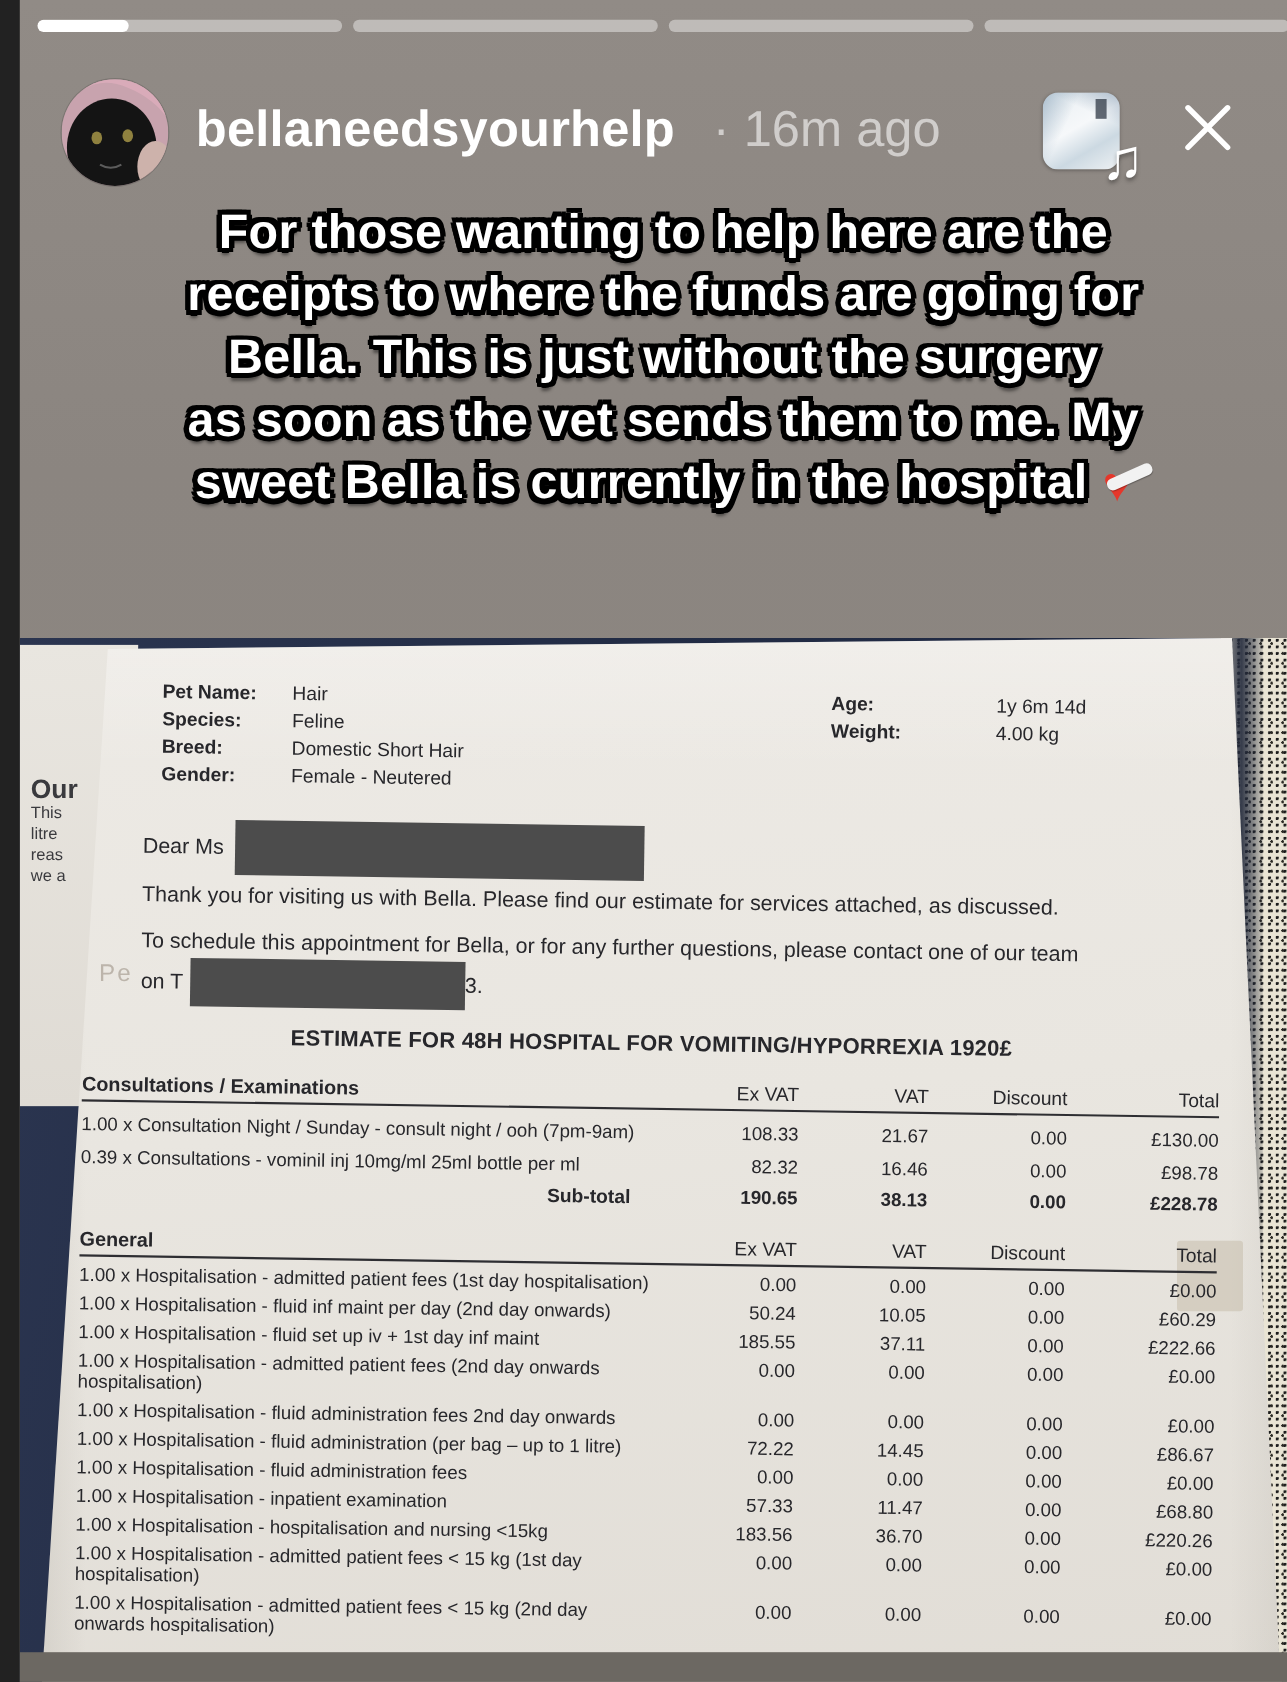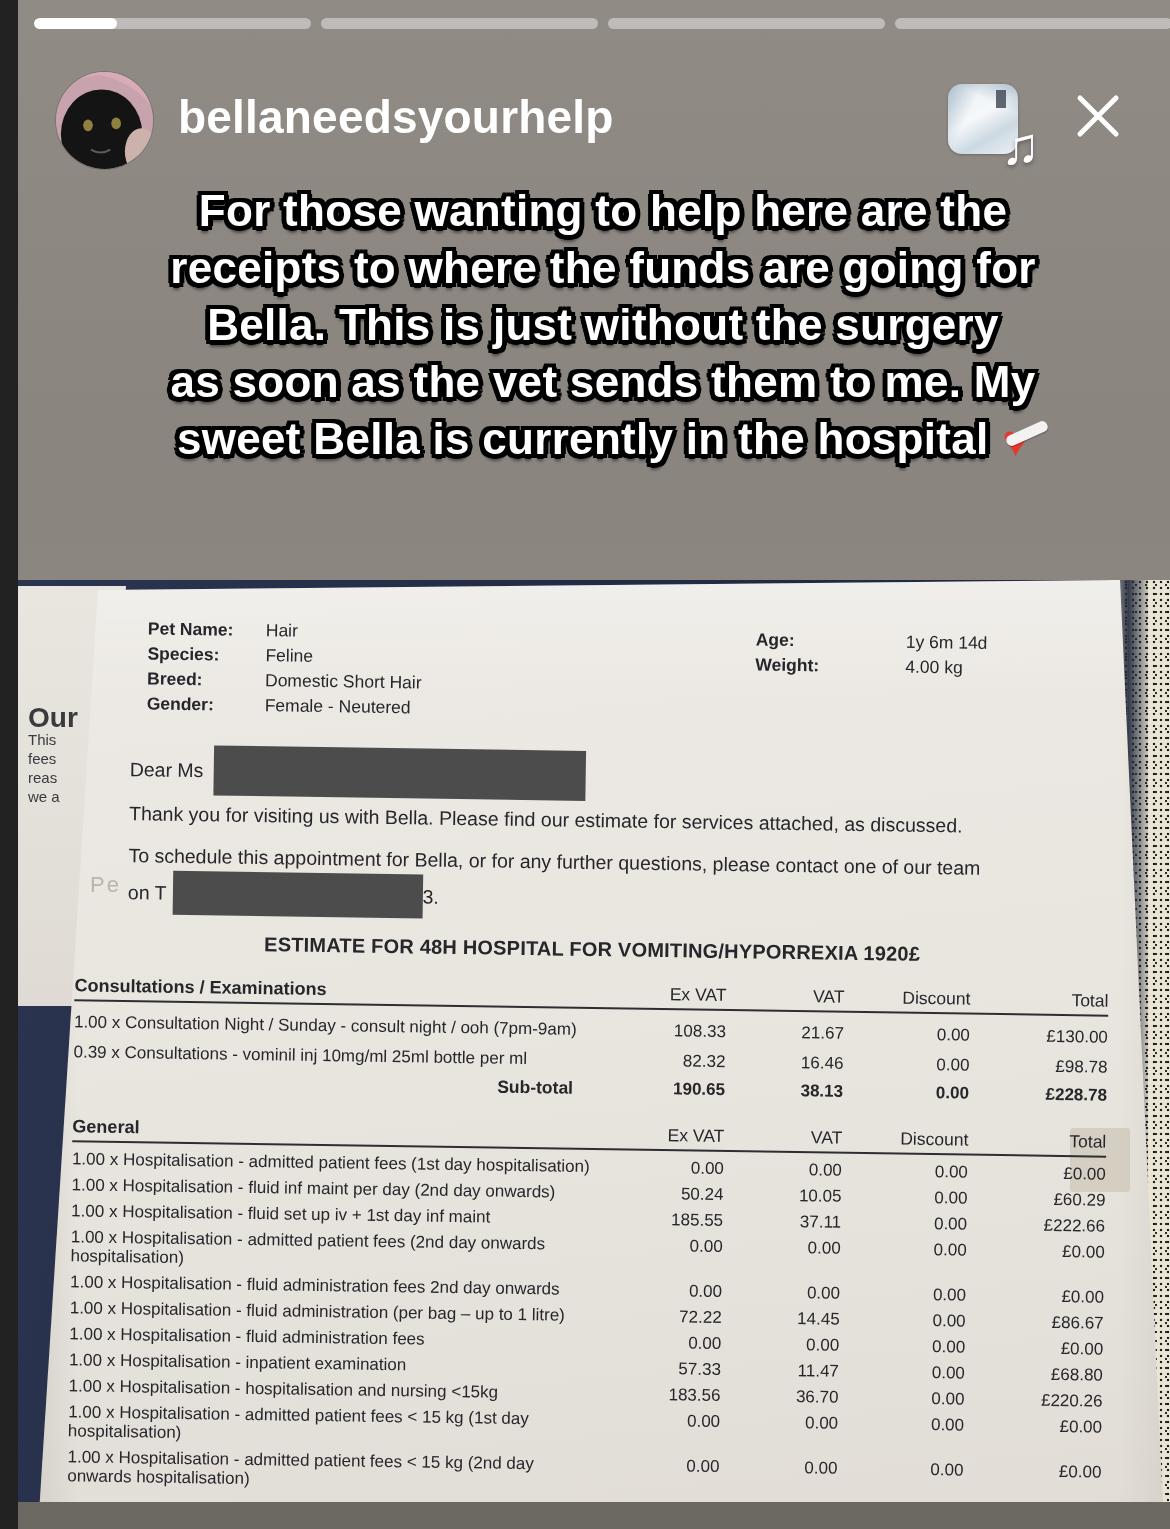--- a/index.html
+++ b/index.html
@@ -57,21 +57,21 @@
     background:
       radial-gradient(circle at 2px 2px, #1c1c1c 1.3px, transparent 1.6px),
       radial-gradient(circle at 6px 5px, #2e2c26 1.1px, transparent 1.4px),
       #e9e4d4;
     background-size:7px 6px, 10px 9px; }
   .fabric-shadow { position:absolute; right:40px; top:0; width:48px; height:100%; background:linear-gradient(90deg, rgba(20,25,40,0), rgba(35,42,60,.9) 60%, rgba(30,36,52,.15)); }
 
   .side-paper { position:absolute; left:0; top:6px; width:108px; height:420px;
     background:linear-gradient(180deg,#e9e6e0,#dfdbd4); clip-path:polygon(0 0, 100% 0, 78% 100%, 0 100%); }
   .side-text { padding:120px 0 0 10px; color:#3a3a3e; }
-  .side-text .st0 { font-size:28px; font-weight:700; line-height:24px; }
+  .side-text .st0 { font-size:24px; font-weight:700; line-height:24px; }
   .side-text .st  { font-size:15px; line-height:19px; }
 
   .paper { position:absolute; inset:0;
     clip-path:polygon(80px 10px, 1102px 0px, 1146px 949px, 20px 949px);
     background:linear-gradient(175deg, #edeae5 0%, #e9e6e0 45%, #e1ddd6 100%); }
   .paper-shade { position:absolute; inset:0; pointer-events:none;
     background:
       linear-gradient(90deg, rgba(120,115,105,.18) 0, rgba(120,115,105,0) 60px),
       linear-gradient(270deg, rgba(120,115,105,.15) 0, rgba(120,115,105,0) 70px),
       linear-gradient(180deg, rgba(255,255,255,.25) 0, rgba(255,255,255,0) 120px); }
@@ -133,20 +133,21 @@
         <rect width="100" height="100" fill="#c8a3ae"></rect>
         <ellipse cx="47" cy="64" rx="42" ry="46" fill="#141414"></ellipse>
         <path d="M-6 40 Q22 -10 62 8 Q92 20 106 48 L106 -6 L-6 -6 Z" fill="#d9abb9"></path>
         <ellipse cx="88" cy="82" rx="17" ry="24" fill="#cdb2ab"></ellipse>
         <ellipse cx="33" cy="55" rx="5" ry="6" fill="#8f813f"></ellipse>
         <ellipse cx="62" cy="53" rx="5" ry="6" fill="#8f813f"></ellipse>
         <path d="M36 80 Q46 86 56 80" stroke="#5c5c5c" stroke-width="2" fill="none"></path>
       </svg>
     </div>
     <div class="username">bellaneedsyourhelp</div>
+    <div class="timestamp">· 16m ago</div>
     <div class="music-sticker">
       <div class="album-art">
           <div class="album-mark"></div>
         </div>
       <div class="music-note">♫</div>
     </div>
     <div class="close-btn">
       <svg viewBox="0 0 56 56" width="56" height="56">
         <line x1="10" y1="10" x2="46" y2="46" stroke="#fff" stroke-width="5" stroke-linecap="round"></line>
         <line x1="46" y1="10" x2="10" y2="46" stroke="#fff" stroke-width="5" stroke-linecap="round"></line>
@@ -164,21 +165,21 @@
 
   <div class="photo">
     <div class="navy-var"></div>
     <div class="fabric"></div>
     <div class="fabric-shadow"></div>
 
     <div class="side-paper">
       <div class="side-text">
         <div class="st0">Our</div>
         <div class="st">This</div>
-        <div class="st">fees</div>
+        <div class="st">litre</div>
         <div class="st">reas</div>
         <div class="st">we a</div>
       </div>
     </div>
 
     <div class="paper">
       <div class="paper-shade"></div>
       <div class="tape"></div>
       <div class="stamp">Pe</div>
 

